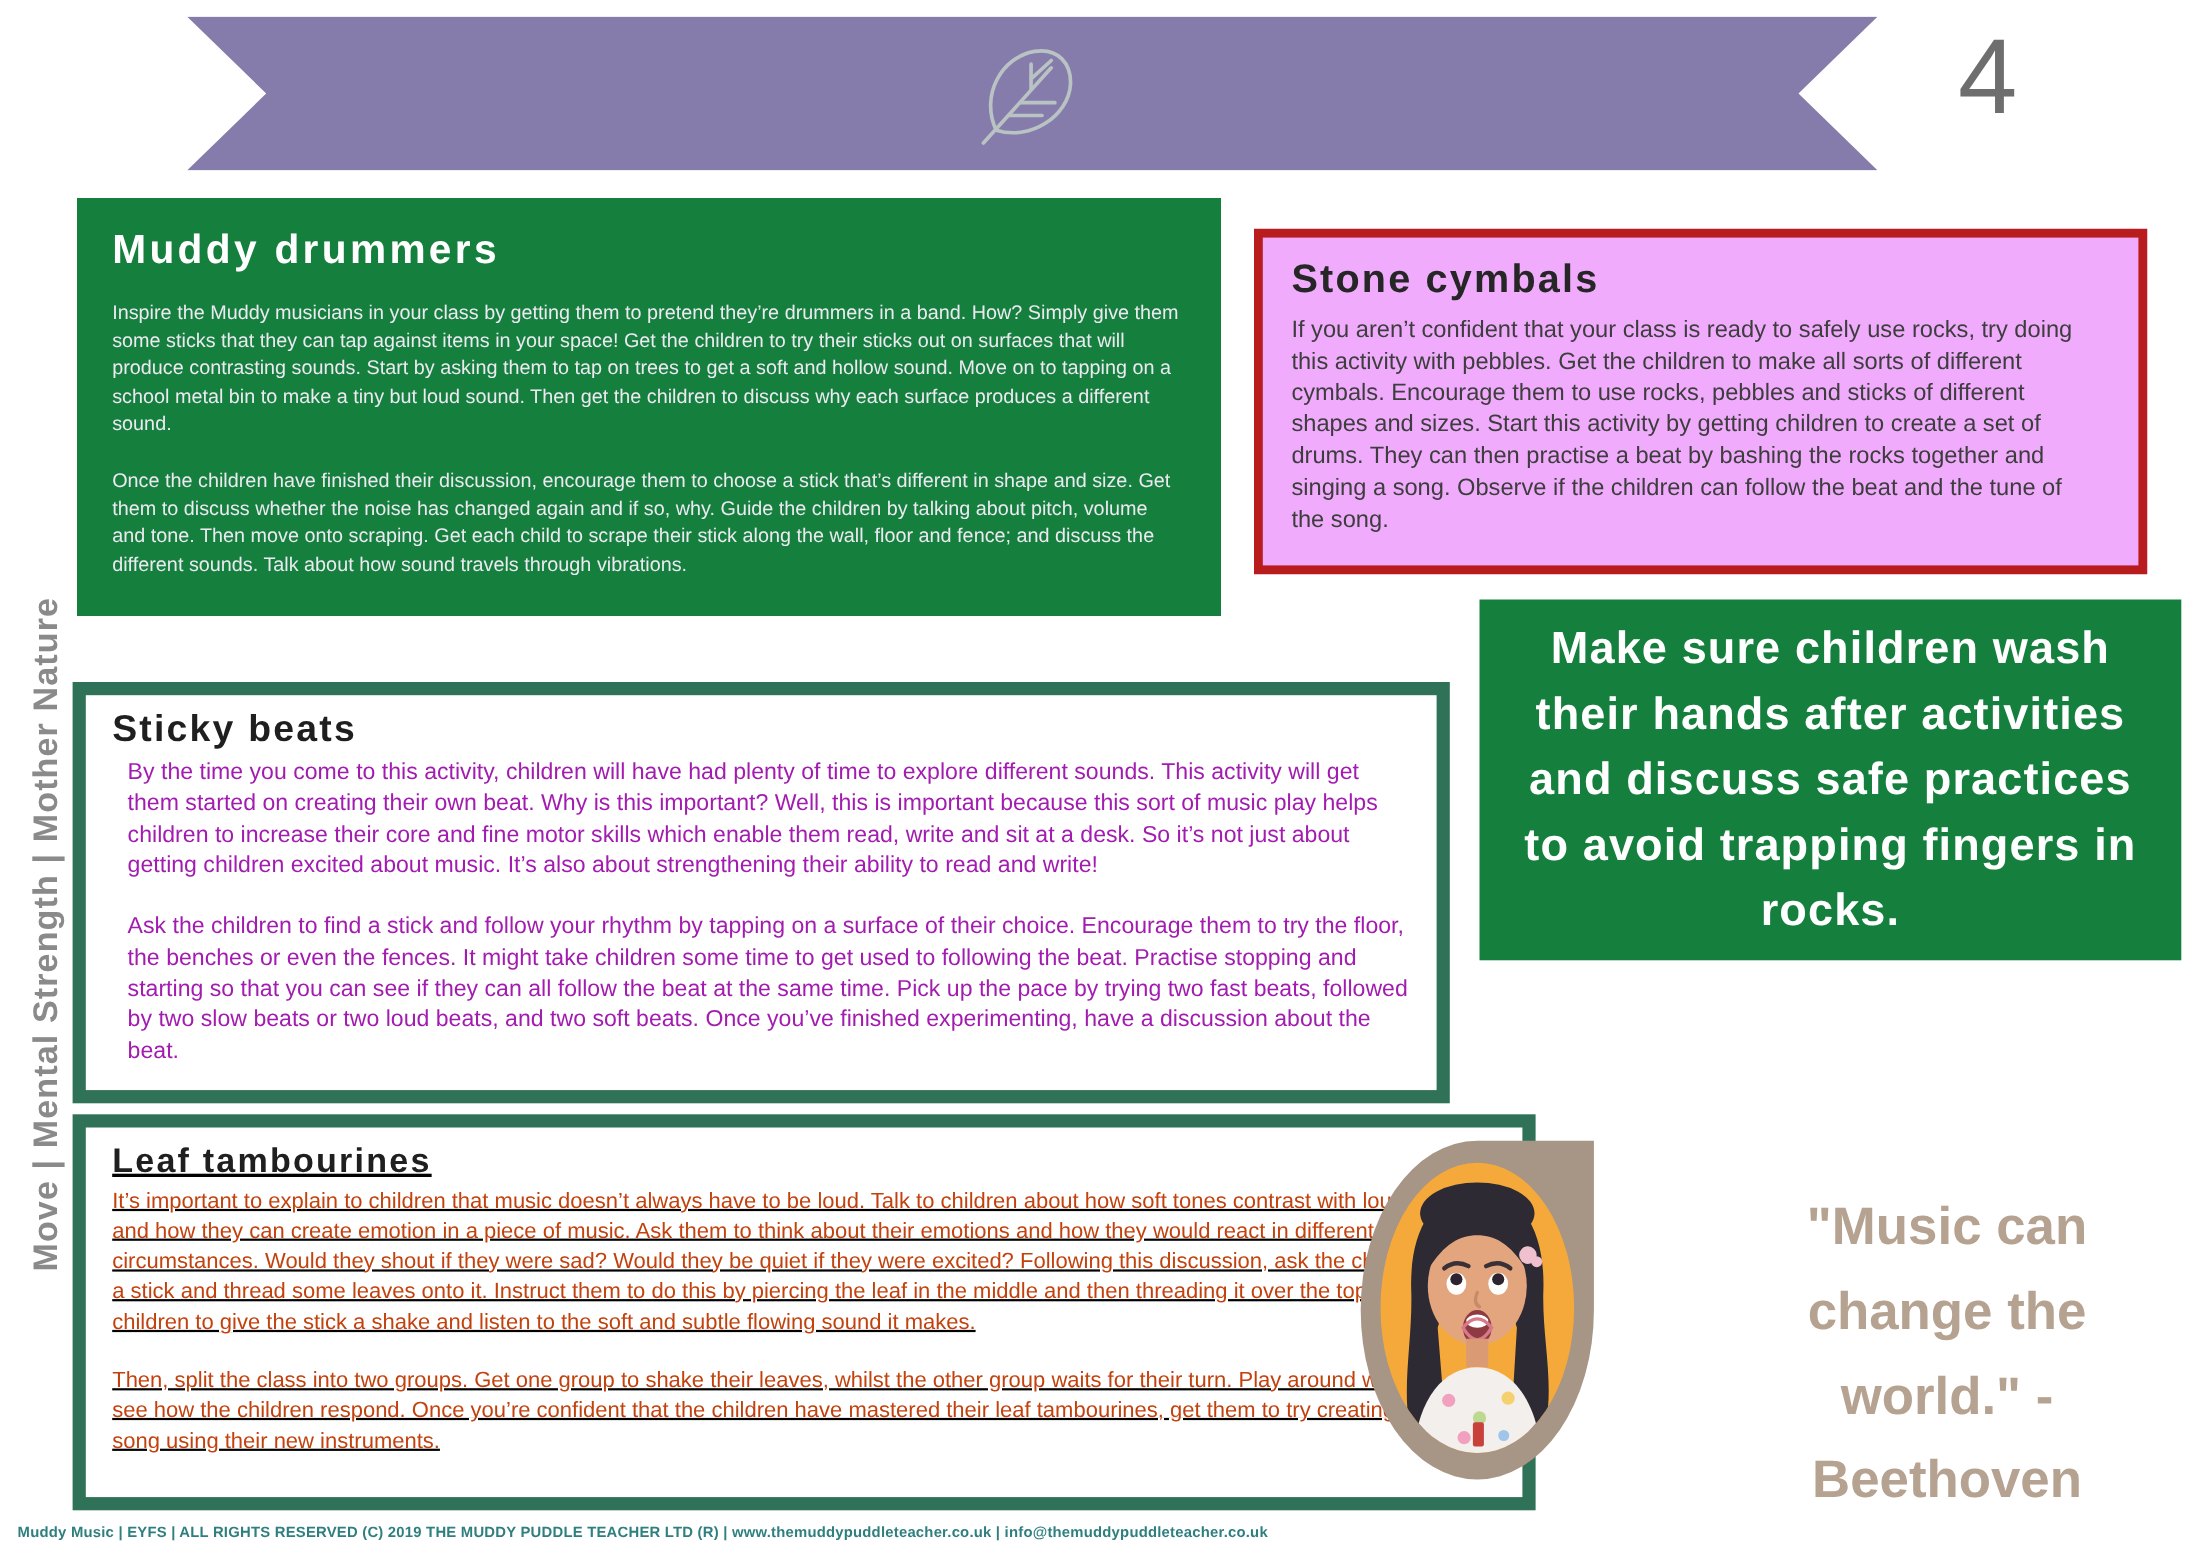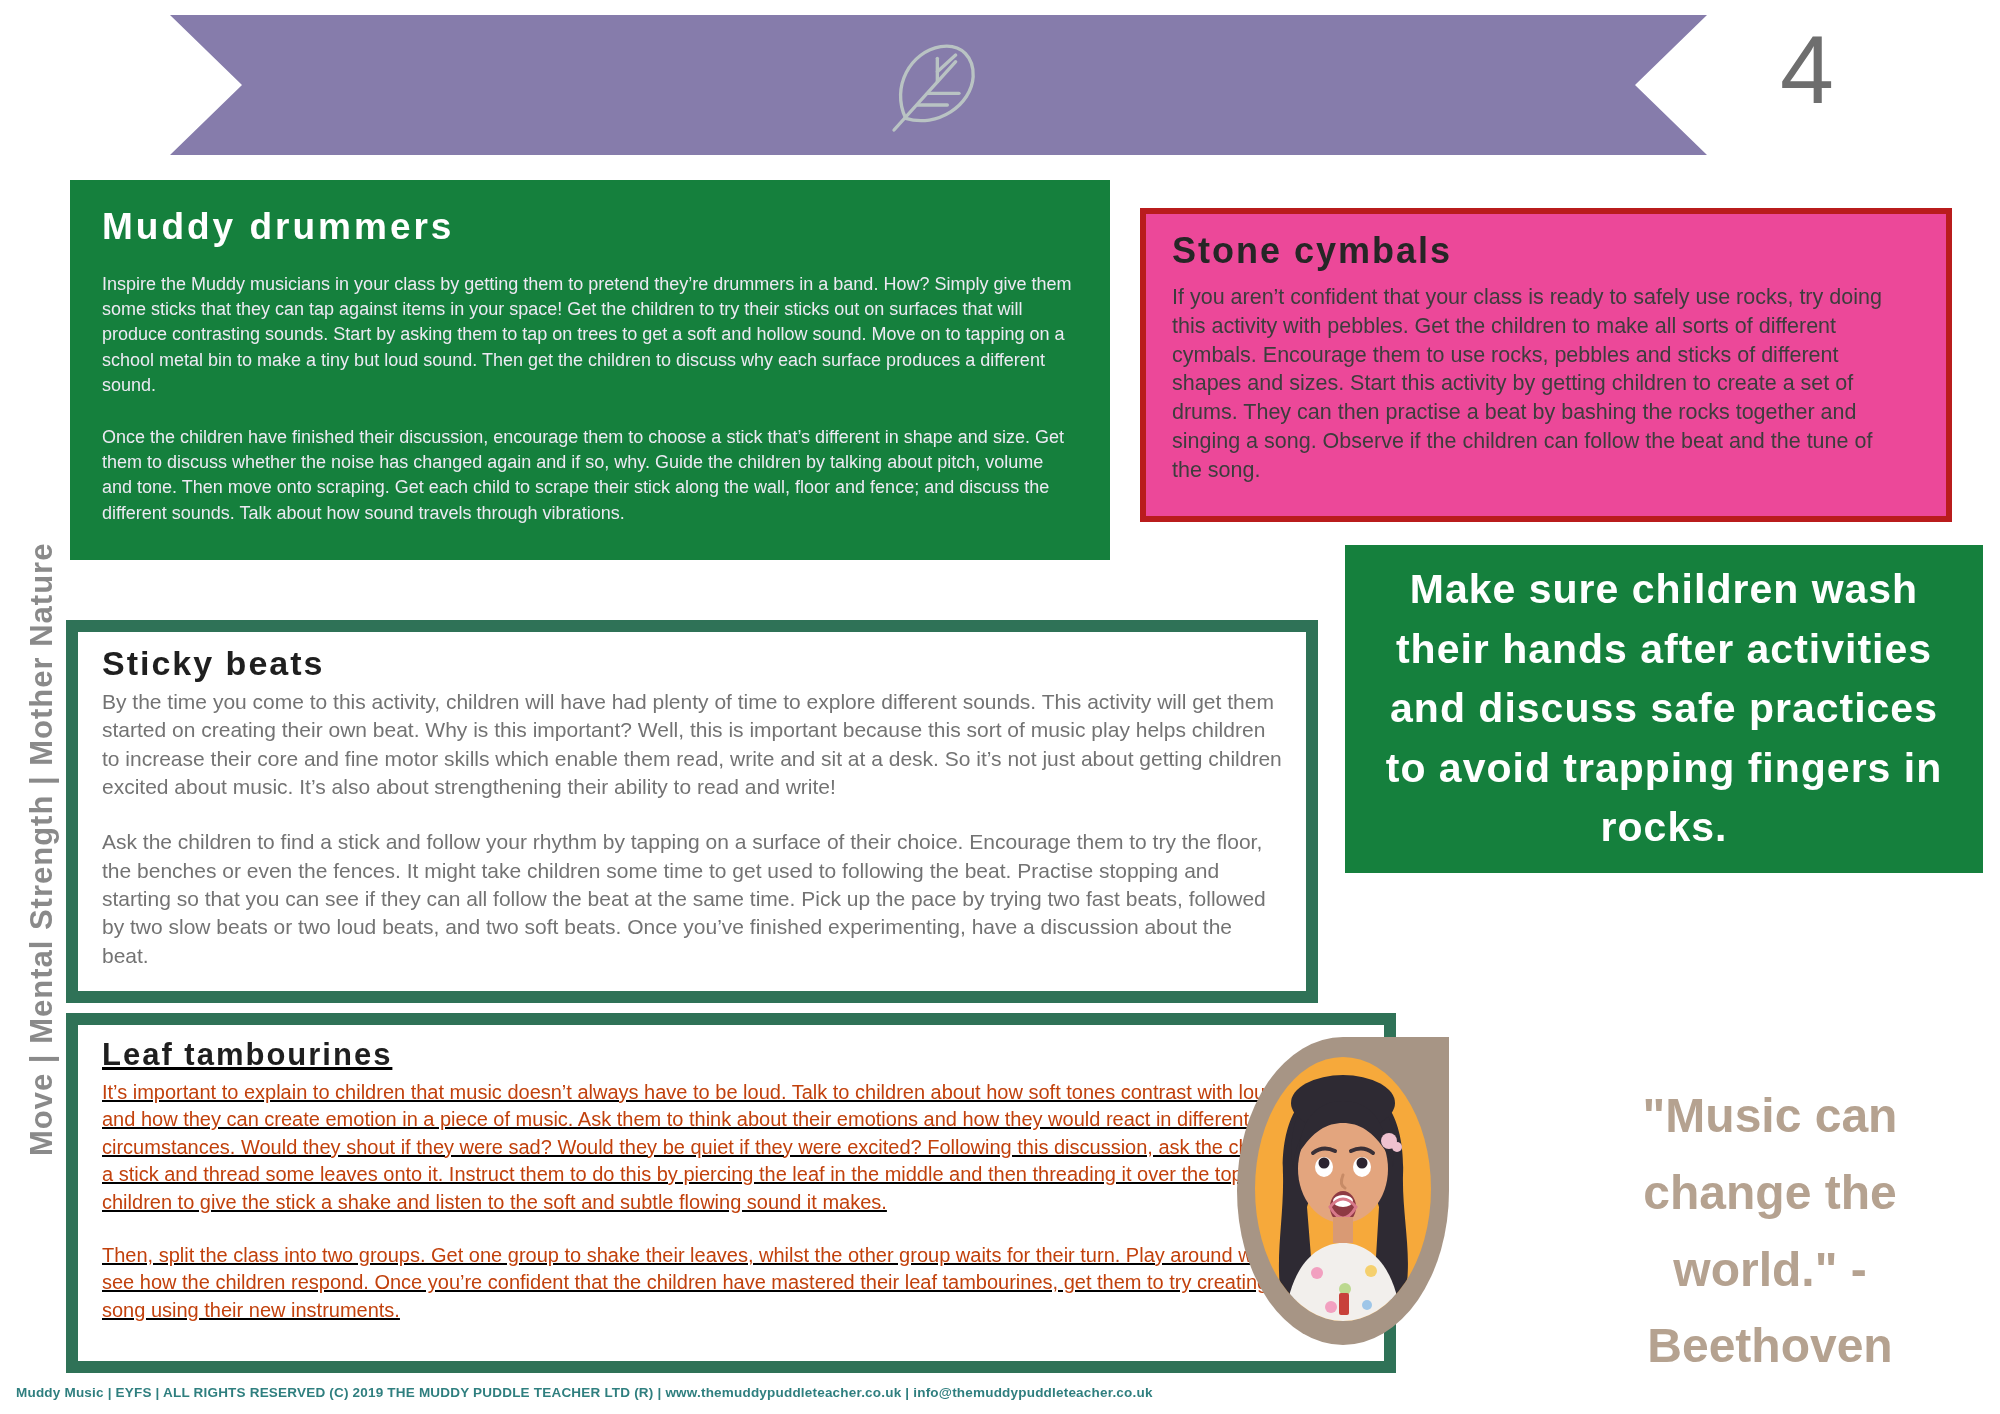--- a/index.html
+++ b/index.html
@@ -26,34 +26,34 @@
   .side-label{
     position:absolute; left:18px; top:366px; height:790px; width:48px;
     writing-mode:vertical-rl; transform:rotate(180deg);
     font-size:31px; font-weight:bold; color:#8a8a8a; letter-spacing:1px;
     line-height:48px; white-space:nowrap;
   }
   
   .box{ position:absolute; box-sizing:border-box; }
   .purple-fill{ background:#15803d; }
   .white-green{ background:#ffffff; border:12px solid #2F7257; }
-  .white-purple{ background:#ec4899; border:6px solid #b91c1c; }
+  .white-purple{ background:#f0abfc; border:8px solid #b91c1c; }
 
   .box-muddy{ left:70px; top:180px; width:1040px; height:380px; padding:26px 32px; }
   .box-muddy h2{ margin:0; color:#ffffff; font-size:37px; letter-spacing:3px; font-weight:bold; }
   .box-muddy p{ margin:24px 0 0 0; color:#EDE9F3; font-size:18px; line-height:1.4; }
   .box-muddy p + p{ margin-top:27px; }
 
   .box-stone{ left:1140px; top:208px; width:812px; height:314px; padding:16px 26px; }
   .box-stone h2{ margin:0; color:#262626; font-size:36px; letter-spacing:2px; font-weight:bold; }
   .box-stone p{ margin:11px 17px 0 0; color:#3d3d3d; font-size:21.5px; line-height:1.34; }
 
   .box-sticky{ left:66px; top:620px; width:1252px; height:383px; padding:12px 24px; }
   .box-sticky h2{ margin:0; color:#1f1f1f; font-size:34px; letter-spacing:2px; font-weight:bold; }
-  .box-sticky p{ margin:5px 0 0 0; color:#737373; font-size:21px; line-height:1.35; }
+  .box-sticky p{ margin:5px 0 0 14px; color:#a21caf; font-size:21px; line-height:1.35; }
   .box-sticky p + p{ margin-top:27px; }
 
   .box-leaf{ left:66px; top:1013px; width:1330px; height:360px; padding:12px 24px;text-decoration:underline; }
   .box-leaf h2{ margin:0; color:#1f1f1f; font-size:31px; letter-spacing:2px; font-weight:bold; }
   .box-leaf p{ margin:6px 0 0 0; color:#c2410c; font-size:20px; line-height:1.37; }
   .box-leaf p + p{ margin-top:26px; }
 
   
   .note-box{
     left:1345px; top:545px; width:638px; height:328px; padding:0 26px;

